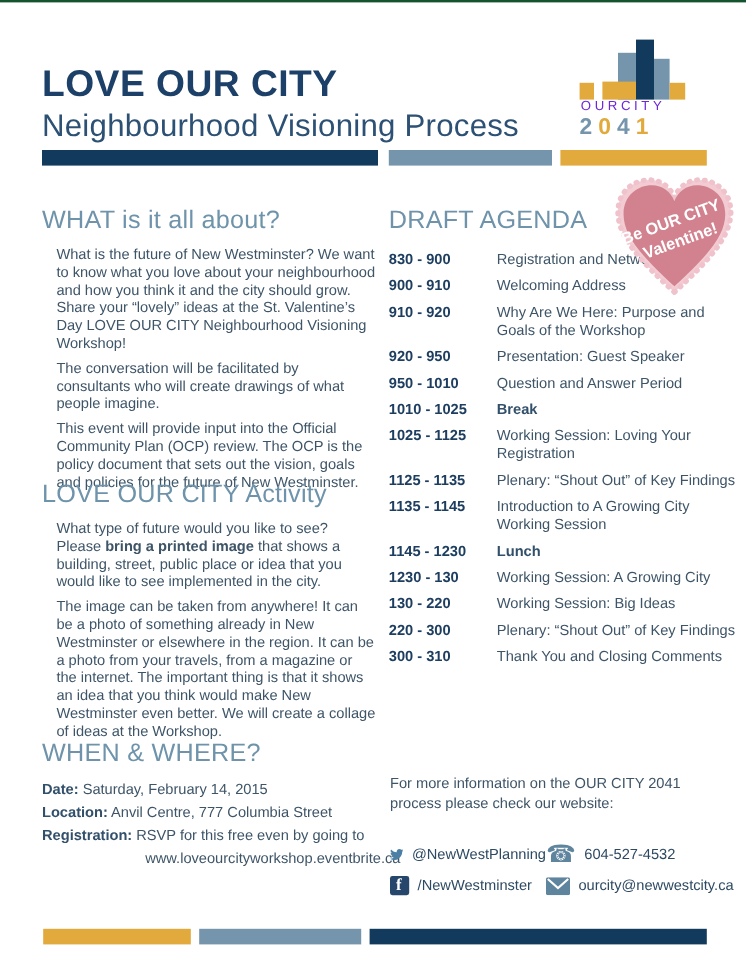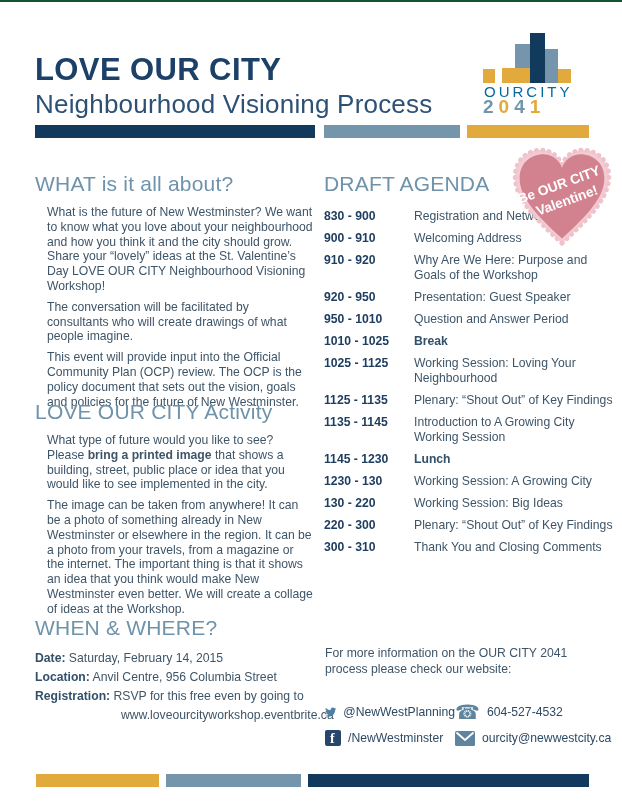--- a/index.html
+++ b/index.html
@@ -19,22 +19,22 @@
   .bar.gold{left:467px;width:122px;background:#e2a93c;}
   
   .logo{position:absolute;left:481px;top:31px;width:112px;height:84px;}
   .logo .blk{position:absolute;}
   .lb-navy-tall{left:49px;top:0;width:15px;height:50px;background:#123a5d;}
   .lb-steel-l{left:34px;top:11px;width:15px;height:39px;background:#7495ac;}
   .lb-steel-r{left:64px;top:16px;width:13px;height:34px;background:#7495ac;}
   .lb-gold-w{left:21px;top:35px;width:28px;height:15px;background:#e2a93c;}
   .lb-gold-s{left:2px;top:36px;width:12px;height:14px;background:#e2a93c;}
   .lb-gold-r{left:77px;top:36px;width:13px;height:14px;background:#e2a93c;}
-  .logo-name{position:absolute;left:3px;top:50px;font-size:15px;letter-spacing:3px;
-    color:#0369a1;text-align:right;}
+  .logo-name{position:absolute;left:3px;top:50px;font-size:11px;letter-spacing:3px;
+    color:#6d28d9;text-align:right;}
   .logo-year{position:absolute;left:2px;top:63px;font-size:19px;font-weight:bold;
     letter-spacing:5px;}
   .d-steel{color:#7495ac;} .d-gold{color:#e2a93c;}
   
   h2{margin:0 0 9px 0;font-size:21px;font-weight:400;color:#6e93aa;letter-spacing:.2px;}
   .body-txt, p{font-size:12.2px;line-height:14.8px;color:#3e5568;}
   p{margin:0 0 6px 12px;}
   
   .sec-about{position:absolute;left:35px;top:170px;width:278px;}
   .sec-activity{position:absolute;left:35px;top:398px;width:278px;}
@@ -101,21 +101,21 @@
 
   <div class="sec-activity">
     <h2>LOVE OUR CITY Activity</h2>
     <p><span>What type of future would you like to see? Please </span><b>bring a printed image</b><span> that shows a building, street, public place or idea that you would like to see implemented in the city.</span></p>
     <p>The image can be taken from anywhere! It can be a photo of something already in New Westminster or elsewhere in the region. It can be a photo from your travels, from a magazine or the internet. The important thing is that it shows an idea that you think would make New Westminster even better. We will create a collage of ideas at the Workshop.</p>
   </div>
 
   <div class="sec-when">
     <h2>WHEN &amp; WHERE?</h2>
     <div class="ww-row"><b>Date:</b><span> Saturday, February 14, 2015</span></div>
-    <div class="ww-row"><b>Location:</b><span> Anvil Centre, 956 Columbia Street</span></div>
+    <div class="ww-row"><b>Location:</b><span> Anvil Centre, 777 Columbia Street</span></div>
     <div class="ww-row"><b>Registration:</b><span> RSVP for this free even by going to</span></div>
     <div class="ww-url">www.loveourcityworkshop.eventbrite.ca</div>
   </div>
 
   <div class="sec-agenda">
     <h2>DRAFT AGENDA</h2>
     <div class="agenda-list">
         <div class="agenda-row">
           <span class="time">830 - 900</span>
           <span class="desc">Registration and Networking</span>
@@ -135,21 +135,21 @@
         <div class="agenda-row">
           <span class="time">950 - 1010</span>
           <span class="desc">Question and Answer Period</span>
         </div>
         <div class="agenda-row">
           <span class="time">1010 - 1025</span>
           <span class="desc bold">Break</span>
         </div>
         <div class="agenda-row">
           <span class="time">1025 - 1125</span>
-          <span class="desc">Working Session: Loving Your Neighbourhood</span>
+          <span class="desc">Working Session: Loving Your Registration</span>
         </div>
         <div class="agenda-row">
           <span class="time">1125 - 1135</span>
           <span class="desc">Plenary: “Shout Out” of Key Findings</span>
         </div>
         <div class="agenda-row">
           <span class="time">1135 - 1145</span>
           <span class="desc">Introduction to A Growing City Working Session</span>
         </div>
         <div class="agenda-row">

